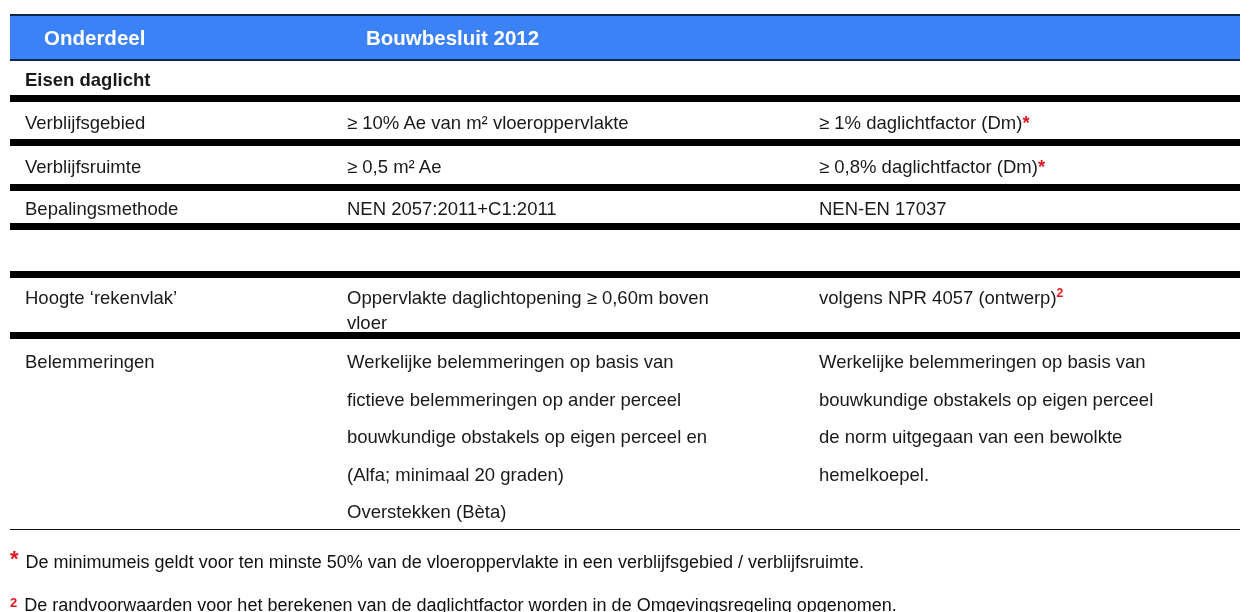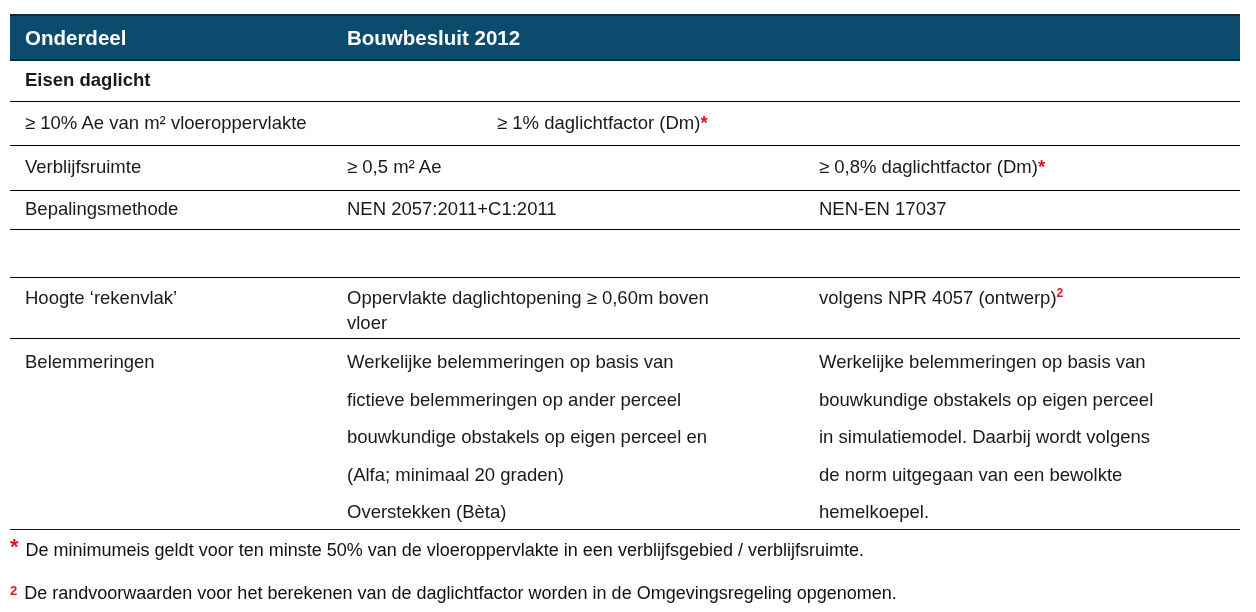--- a/index.html
+++ b/index.html
@@ -4,24 +4,24 @@
 <style>
   html, body { margin: 0; padding: 0; background: #ffffff; }
   body {
     width: 1256px; height: 612px; position: relative; overflow: hidden;
     font-family: "Liberation Sans", "DejaVu Sans", sans-serif;
     color: #1a1a1a;
   }
   .table {
     position: absolute; left: 10px; top: 14px; width: 1230px;
   }
-  .row { position: relative; display: flex; border-bottom: 1px solid #000000; box-sizing: border-box; }
+  .row { position: relative; display: flex; border-bottom: 7px solid #000000; box-sizing: border-box; }
   .row.header {
-    background: #0c4a6e; height: 47px; border-top: 2px solid #0b2a4a; border-bottom: 2px solid #0b2a4a;
-    color: #ffffff; font-weight: bold; font-size: 20px; align-items: center;
+    background: #3b82f6; height: 47px; border-top: 2px solid #0b2a4a; border-bottom: 2px solid #0b2a4a;
+    color: #ffffff; font-weight: bold; font-size: 20px; align-items: center; padding-left: 19px;
   }
   .cell { box-sizing: border-box; padding-left: 15px; font-size: 18.5px; line-height: 22px; }
   .c1 { width: 322px; }
   .c2 { width: 472px; }
   .c3 { width: 436px; }
   .header .cell { font-size: 20.5px; line-height: 24px; }
   .section { font-weight: bold; }
   .r-section1 { height: 41px; padding-top: 8px; }
   .r-std { height: 44px; padding-top: 10px; }
   .r-std2 { height: 45px; padding-top: 10px; }
@@ -29,21 +29,21 @@
   .r-section2 { height: 48px; padding-top: 7px; }
   .r-hoogte { height: 61px; padding-top: 7px; justify-content: space-between; }
   .r-hoogte .cell { line-height: 25px; }
   .r-belem { height: 191px; padding-top: 4px; border-bottom: 1.5px solid #111111; }
   .r-belem .cell { line-height: 37.5px; }
   .red { color: #e0151f; font-weight: bold; }
   .sup { font-size: 12px; vertical-align: super; line-height: 0; }
   .wavy { text-decoration: underline wavy #ffffff; text-decoration-thickness: 1px; text-underline-offset: 3px; }
   .footnotes { position: absolute; left: 10px; top: 534px; width: 1230px; }
   .fn { font-size: 18px; line-height: 22px; color: #111111; font-family: "Liberation Sans", sans-serif; }
-  .fn1 { margin-top: 2px; }
+  .fn1 { margin-top: 14px; }
   .fn2 { margin-top: 19px; }
   .fn-mark { color: #e0151f; font-weight: bold; }
   .fn-mark.star { font-size: 22px; vertical-align: 2px; margin-right: 2px; }
   .fn-mark.two { font-size: 13px; vertical-align: 4px; margin-right: 2px; }
 </style>
 </head>
 <body>
 
 <div class="table">
 
@@ -52,20 +52,21 @@
     <div class="cell c2">Bouwbesluit 2012</div>
   </div>
 
   <div class="row r-section1">
     <div class="cell c1 section">Eisen daglicht</div>
     <div class="cell c2"></div>
     <div class="cell c3"></div>
   </div>
 
   <div class="row r-std">
+    <div class="cell c1">Verblijfsgebied</div>
     <div class="cell c2">≥ 10% Ae van m² vloeroppervlakte</div>
     <div class="cell c3"><span>≥ 1% daglichtfactor (Dm)</span><span class="red">*</span></div>
   </div>
 
   <div class="row r-std2">
     <div class="cell c1">Verblijfsruimte</div>
     <div class="cell c2">≥ 0,5 m² Ae</div>
     <div class="cell c3"><span>≥ 0,8% daglichtfactor (Dm)</span><span class="red">*</span></div>
   </div>
 
@@ -96,21 +97,20 @@
     <div class="cell c2">
       <div>Werkelijke belemmeringen op basis van</div>
       <div>fictieve belemmeringen op ander perceel</div>
       <div>bouwkundige obstakels op eigen perceel en</div>
       <div>(Alfa; minimaal 20 graden)</div>
       <div>Overstekken (Bèta)</div>
     </div>
     <div class="cell c3">
       <div>Werkelijke belemmeringen op basis van</div>
       <div>bouwkundige obstakels op eigen perceel</div>
-      <div>in simulatiemodel. Daarbij wordt volgens</div>
       <div>de norm uitgegaan van een bewolkte</div>
       <div>hemelkoepel.</div>
     </div>
   </div>
 </div>
 
 <div class="footnotes">
   <div class="fn fn1"><span class="fn-mark star">*</span> <span>De minimumeis geldt voor ten minste 50% van de vloeroppervlakte in een verblijfsgebied / verblijfsruimte.</span></div>
   <div class="fn fn2"><span class="fn-mark two">2</span> <span>De randvoorwaarden voor het berekenen van de daglichtfactor worden in de Omgevingsregeling opgenomen.</span></div>
 </div>

